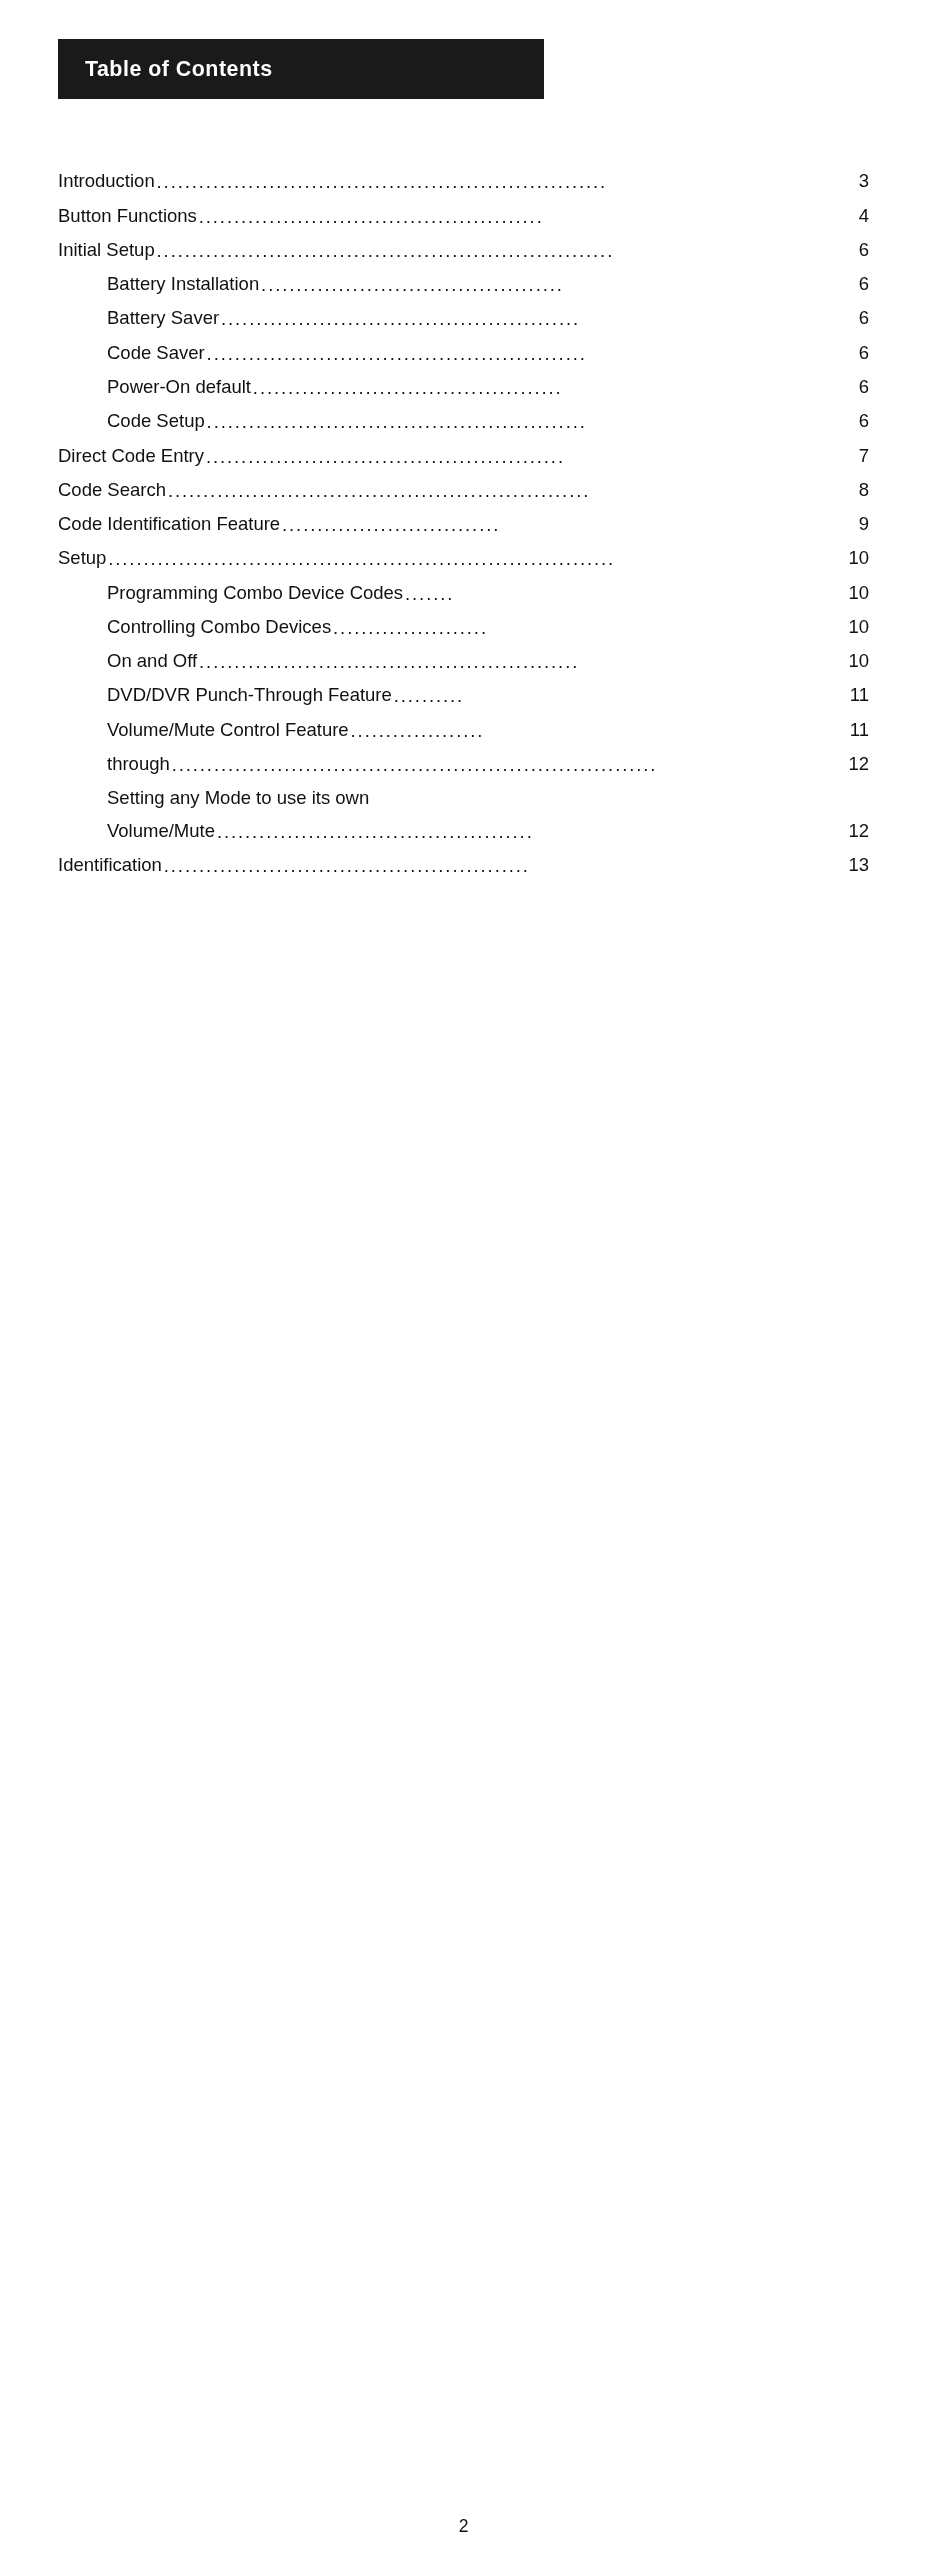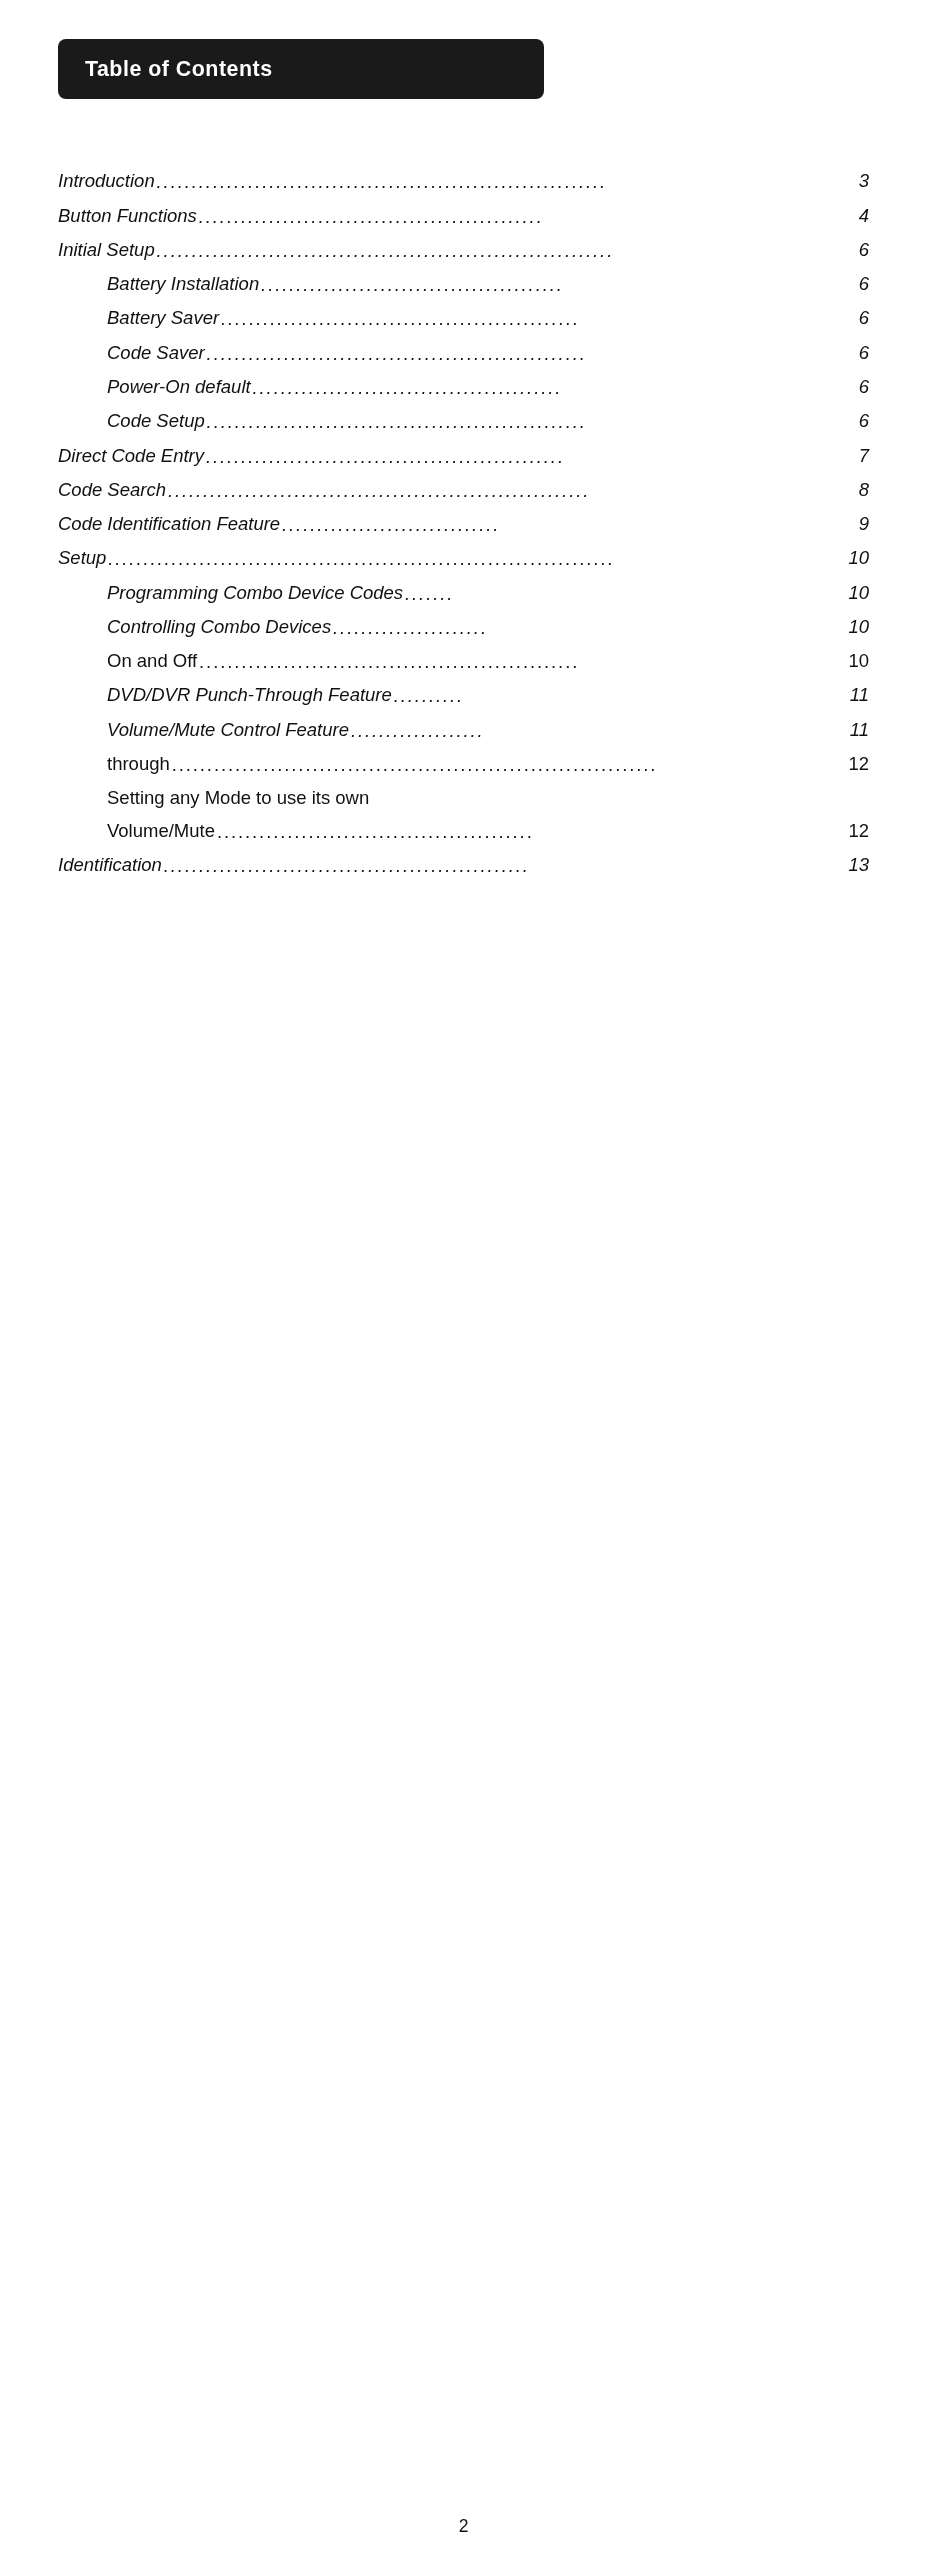--- a/index.html
+++ b/index.html
@@ -19,21 +19,21 @@
     .page-container {
       width: 927px;
       min-height: 2576px;
       background: #ffffff;
       padding: 39px 58px 58px 58px;
       position: relative;
     }
 
     .toc-header {
       background: #1a1a1a;
-      border-radius: 8px;
+      border-radius: 0;
       padding: 17.5px 27px;
       margin-bottom: 47px;
       display: inline-block;
       width: 486px;
     }
 
     .toc-header-text {
       color: #ffffff;
       font-size: 21.4px;
       font-weight: 700;
@@ -54,21 +54,20 @@
       transform: translateX(-50%);
       font-size: 17.5px;
       color: #111111;
     }
 
     .toc-row {
       display: flex;
       align-items: flex-end;
       width: 100%;
       margin-bottom: 1.9px;
-      font-style: italic;
     }
 
     .toc-row.indented {
       padding-left: 49px;
     }
 
     .entry-label {
       white-space: nowrap;
     }
 

